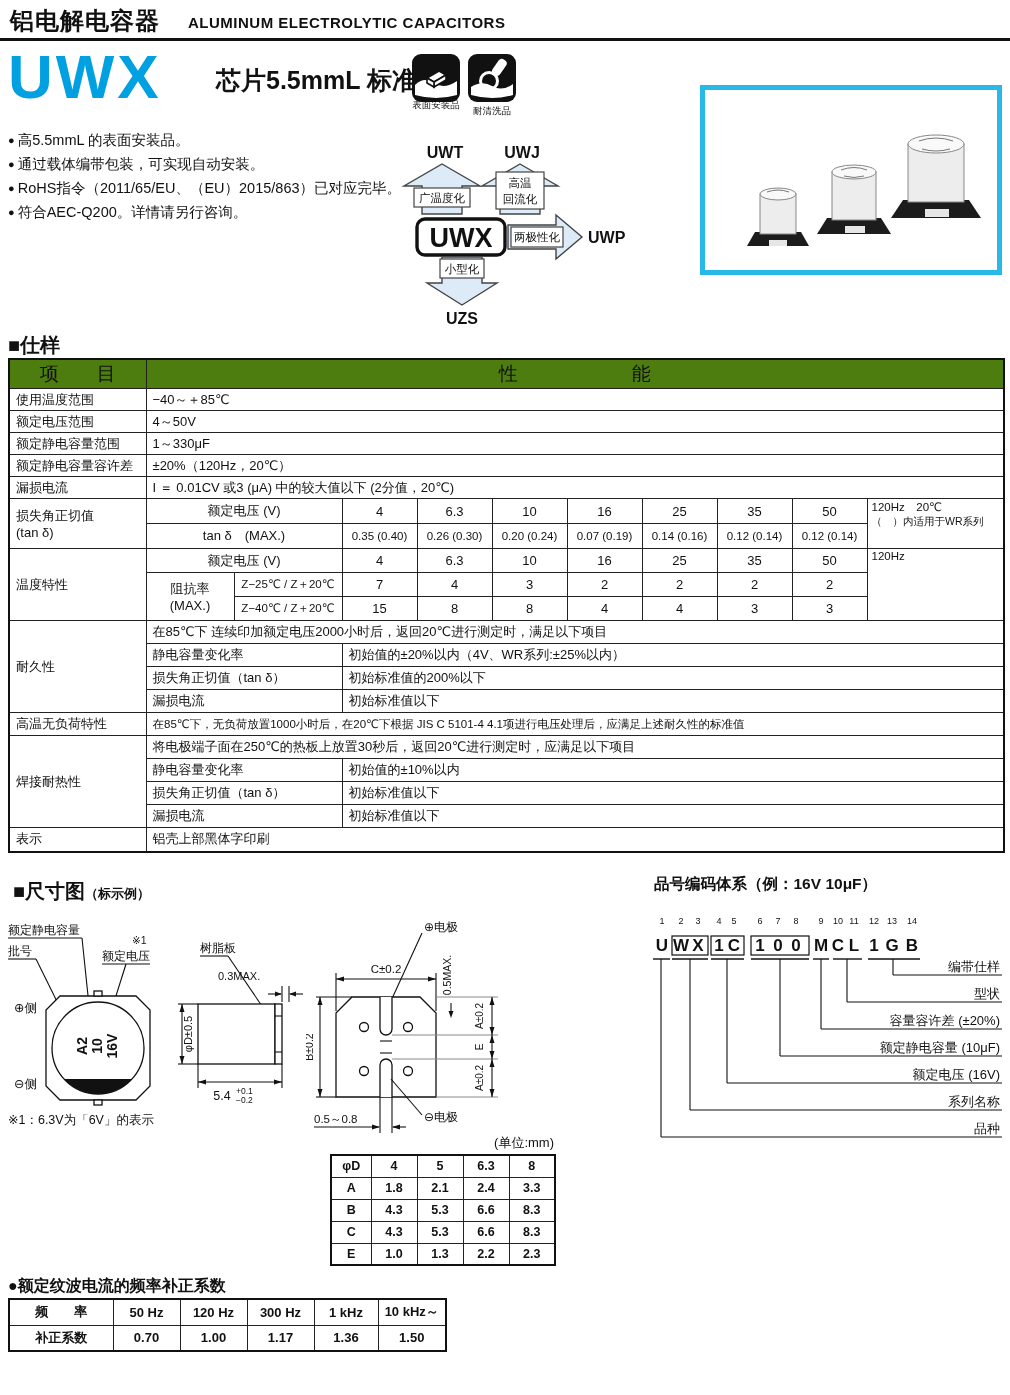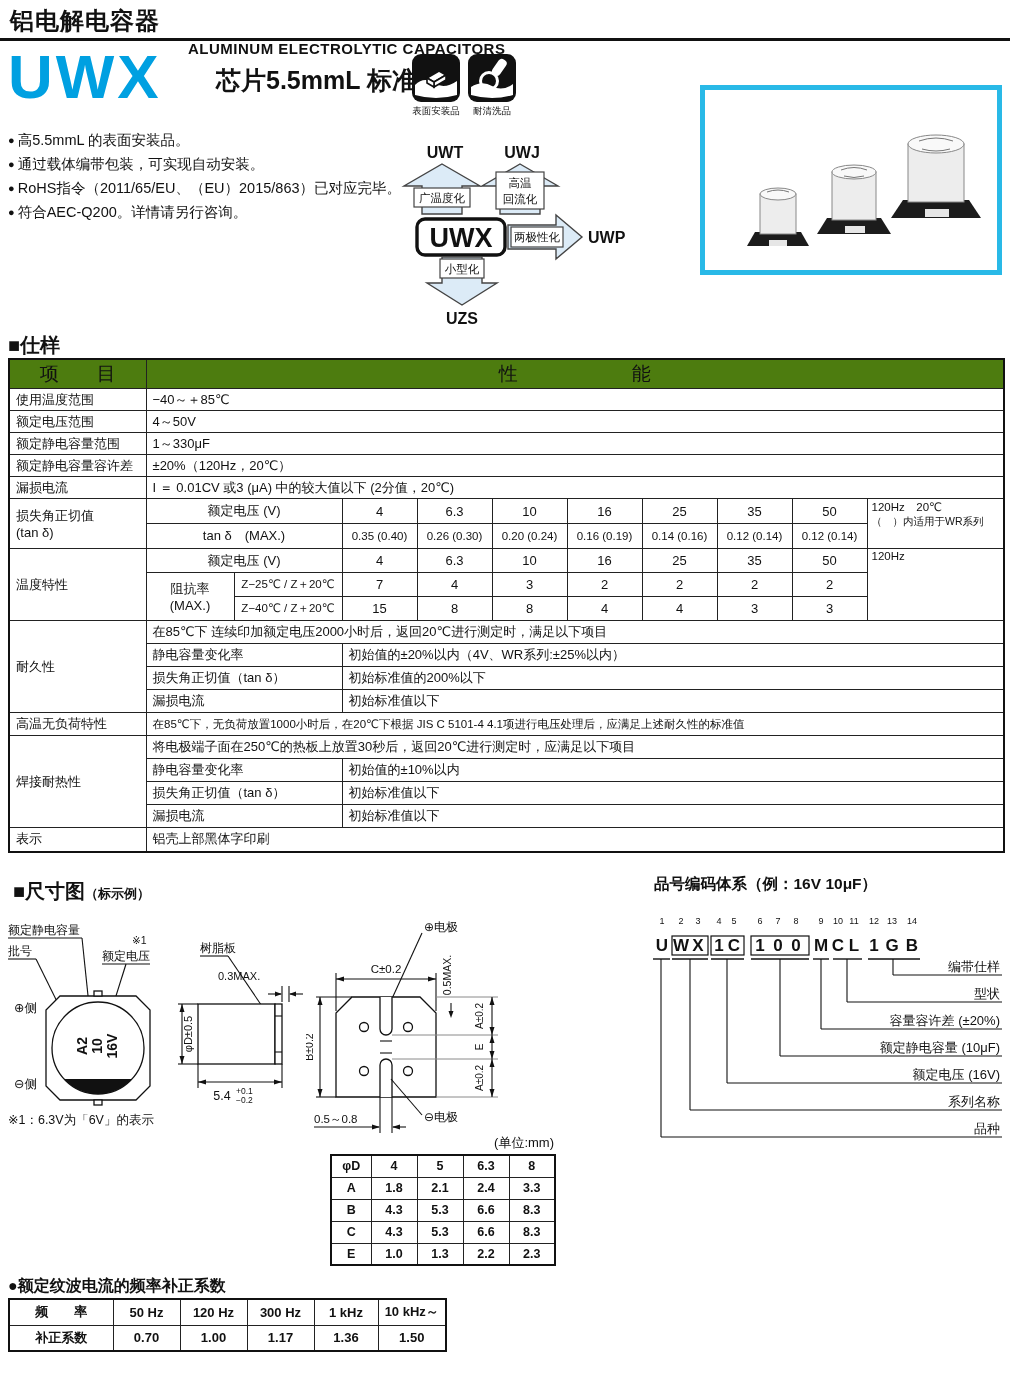--- a/index.html
+++ b/index.html
@@ -51,35 +51,35 @@
   .gline { stroke:#8a8a8a; stroke-width:1; fill:none; }
   .shape { stroke:#111; stroke-width:1.3; fill:#fff; }
   .ah    { fill:#111; stroke:none; }
 </style>
 </head>
 <body>
 
 <div class="page">
 
   <div class="abs title-cn" style="left:10px; top:5px;">铝电解电容器</div>
-  <div class="abs title-en" style="left:188px; top:14px;margin-top:26px;">ALUMINUM ELECTROLYTIC CAPACITORS</div>
+  <div class="abs title-en" style="left:188px; top:14px;">ALUMINUM ELECTROLYTIC CAPACITORS</div>
   <div class="abs top-rule" style="left:0; top:38px; width:1010px;"></div>
 
   <div class="abs series-name" style="left:8px; top:46px;">UWX</div>
   <div class="abs series-sub" style="left:216px; top:64px;">芯片5.5mmL 标准品</div>
 
   <div class="abs badge" style="left:412px; top:54px;">
     <svg width="48" height="48" viewBox="0 0 48 48">
       <path d="M3,31 Q12,22 22,29 T45,27 L45,41 Q24,47 3,41 Z" fill="#fff"></path>
       <polygon points="15,24 27,17 34,21 22,28" fill="#fff" stroke="#111" stroke-width="1.6"></polygon>
       <polygon points="22,28 34,21 34,26 22,33" fill="#fff" stroke="#111" stroke-width="1.6"></polygon>
       <polygon points="15,24 22,28 22,33 15,29" fill="#fff" stroke="#111" stroke-width="1.6"></polygon>
     </svg>
   </div>
-  <div class="abs badge-cap" style="left:408px; top:105px;font-family:Liberation Mono, monospace;">表面安装品</div>
+  <div class="abs badge-cap" style="left:408px; top:99px;font-family:Liberation Mono, monospace;">表面安装品</div>
 
   <div class="abs badge" style="left:468px; top:54px;">
     <svg width="48" height="48" viewBox="0 0 48 48">
       <path d="M3,33 Q14,26 24,32 T45,30 L45,41 Q24,47 3,41 Z" fill="#fff"></path>
       <rect x="27" y="4" width="9" height="18" rx="4" transform="rotate(35 31 13)" fill="#fff"></rect>
       <circle cx="21" cy="27" r="8.5" fill="none" stroke="#fff" stroke-width="3"></circle>
     </svg>
   </div>
   <div class="abs badge-cap" style="left:464px; top:105px;">耐清洗品</div>
 
@@ -201,21 +201,21 @@
       <td rowspan="2" class="note vt">
         <div>120Hz　20℃</div>
         <div class="xs">（　）内适用于WR系列</div>
       </td>
     </tr>
     <tr style="height:25px">
       <td colspan="2" class="c">tan δ　(MAX.)</td>
       <td class="c sm">0.35 (0.40)</td>
       <td class="c sm">0.26 (0.30)</td>
       <td class="c sm">0.20 (0.24)</td>
-      <td class="c sm">0.16 (0.19)</td>
+      <td class="c sm">0.07 (0.19)</td>
       <td class="c sm">0.14 (0.16)</td>
       <td class="c sm">0.12 (0.14)</td>
       <td class="c sm">0.12 (0.14)</td>
     </tr>
 
     <tr style="height:24px">
       <td rowspan="3">温度特性</td>
       <td colspan="2" class="c">额定电压 (V)</td>
       <td class="c">4</td>
       <td class="c">6.3</td>

